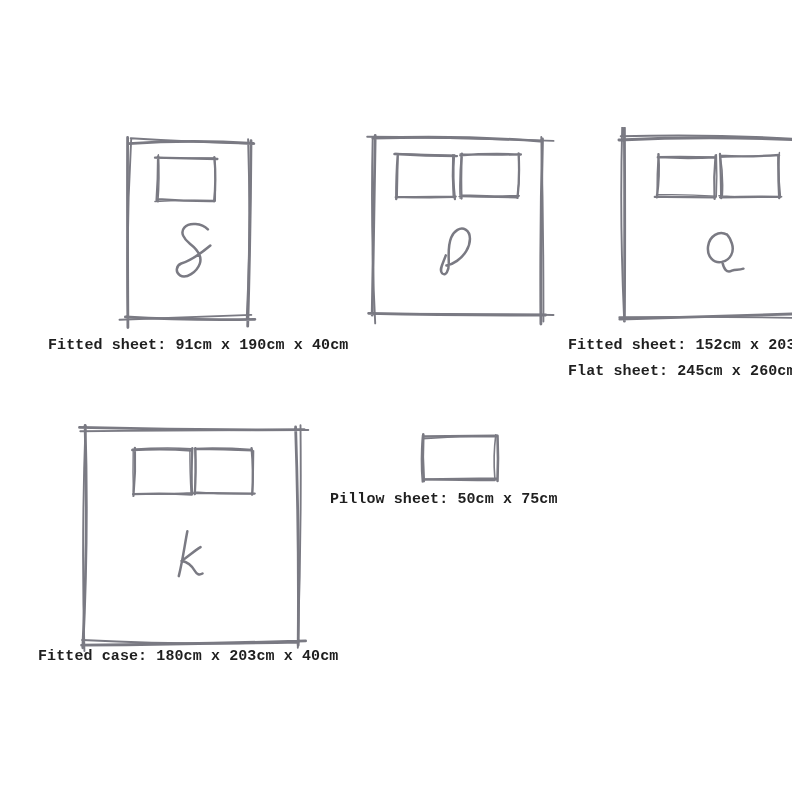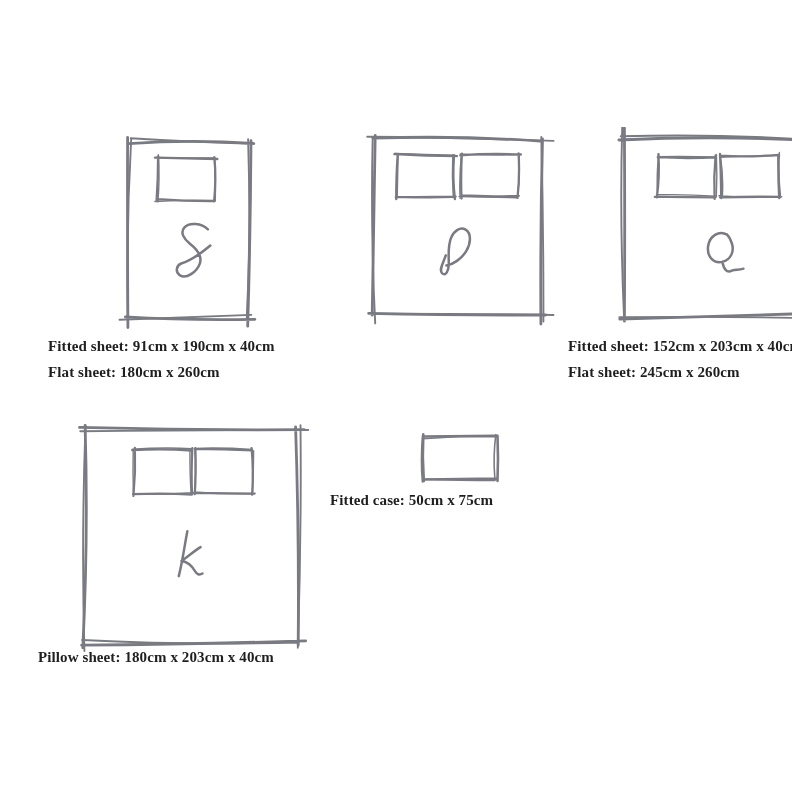--- a/index.html
+++ b/index.html
@@ -1,21 +1,21 @@
 <!DOCTYPE html>
 <html><head>
 <meta charset="utf-8">
 <style>
   html, body { margin: 0; padding: 0; background: #ffffff; }
   .canvas {
     position: relative;
     width: 792px;
     height: 800px;
     background: #ffffff;
-    font-family: Liberation Serif, serif;
+    font-family: Liberation Mono, monospace;
     overflow: hidden;
   }
   .bed-figure { position: absolute; }
   .bed-figure svg { display: block; width: 100%; height: 100%; }
   .size-label {
     position: absolute;
     color: #1f1f1f;
     font-size: 15px;
     font-weight: 700;
     line-height: 26px;
@@ -84,32 +84,31 @@
   </figure>
   <figure class="bed-figure" id="fig-pillow">
     <svg id="pillow-sketch" viewBox="0 0 92 62">
         <path d="M9.3 9.5Q47.8 9.3 83.0 8.9M83.5 8.9Q84.5 31.6 83.5 53.9M83.5 51.6Q45.5 51.9 9.4 52.5M9.8 54.1Q8.1 29.9 9.3 7.4" fill="none" stroke="#7a7a83" stroke-width="2.6" stroke-linecap="round" stroke-linejoin="round"></path>
         <path d="M8.7 11.7Q46.0 9.0 82.6 8.8M81.8 7.7Q79.0 29.7 80.8 50.6M81.0 53.5Q46.8 53.5 8.2 52.0M8.4 54.9Q6.4 33.3 8.6 8.4" fill="none" stroke="#7a7a83" stroke-width="1.6" stroke-linecap="round" stroke-linejoin="round"></path>
       </svg>
   </figure>
 
   <div class="size-label" id="label-single">
     <div>Fitted sheet: 91cm x 190cm x 40cm</div>
-    <div>Flat sheet: 180cm x 260cm</div>
   </div>
 
   <div class="size-label" id="label-double">
   </div>
 
   <div class="size-label" id="label-queen">
     <div>Fitted sheet: 152cm x 203cm x 40cm</div>
     <div>Flat sheet: 245cm x 260cm</div>
   </div>
 
   <div class="size-label" id="label-king">
-    <div>Pillow sheet: 180cm x 203cm x 40cm</div>
+    <div>Fitted case: 180cm x 203cm x 40cm</div>
   </div>
 
   <div class="size-label" id="label-pillow">
-    <div>Fitted case: 50cm x 75cm</div>
+    <div>Pillow sheet: 50cm x 75cm</div>
   </div>
 
 </div>
 
 </body></html>

